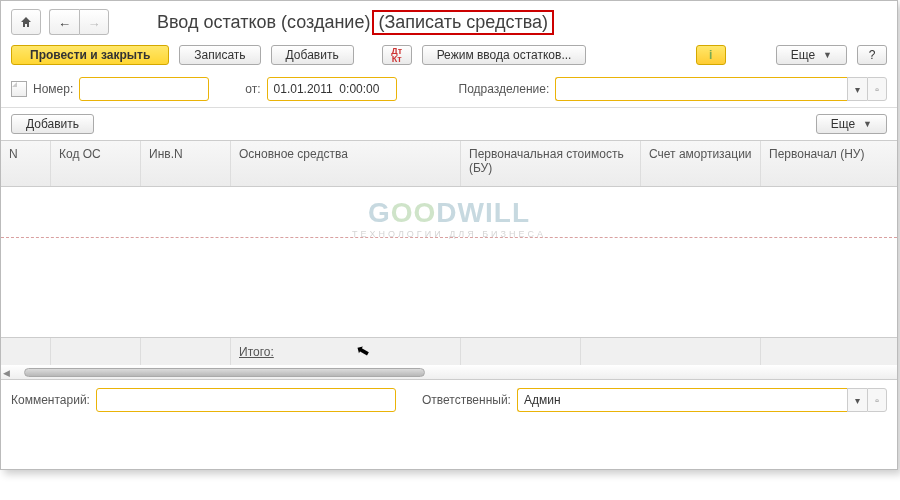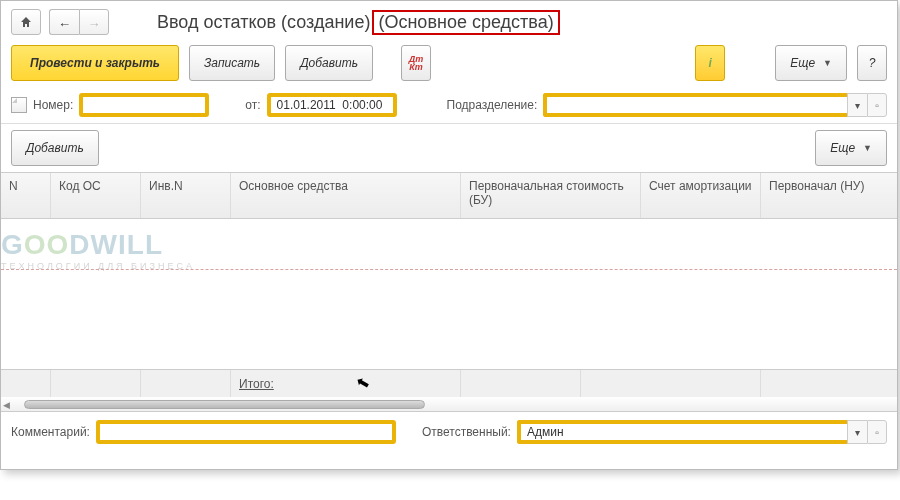--- a/index.html
+++ b/index.html
@@ -63,30 +63,29 @@
   .toolbar {
     display: flex;
     align-items: center;
     padding: 6px 10px;
     gap: 10px;
   }
   .btn {
     border: 1px solid #aaa;
     border-radius: 3px;
     background: linear-gradient(#fff,#eaeaea);
-    height: 36px;
+    height: 20px;
     padding: 0 14px;
     font-size: 12px;
     color: #333;
     cursor: pointer;
     display: flex;
     align-items: center;
     justify-content: center;
     gap: 4px;
-    font-style: italic;
   }
   .btn.primary {
     background: linear-gradient(#ffe76a,#ffd633);
     border-color: #d4a800;
     font-weight: bold;
     padding: 0 18px;
   }
   .btn.icon-only { padding: 0; width: 30px; }
   .btn .chev { font-size: 9px; color:#555; margin-left:4px;}
   .toolbar-spacer { flex: 1; }
@@ -99,21 +98,21 @@
   
   .form-row {
     display: flex;
     align-items: center;
     padding: 6px 10px;
     gap: 6px;
     border-bottom: 1px solid #ddd;
   }
   .form-label { color: #555; white-space: nowrap; }
   .form-input {
-    border: 4px solid #eab308;
+    border: 1px solid #eab308;
     border-radius: 3px;
     height: 24px;
     padding: 0 6px;
     font-size: 12px;
     color: #333;
     background: #fff;
   }
   .input-num { width: 130px; }
   .input-date { width: 130px; }
   .input-sub { flex: 1; }
@@ -176,21 +175,21 @@
     height:150px;
     background:#fff;
     position:relative;
   }
   .redline {
     position:absolute; left:0; right:0; top:50px;
     border-top:1px dashed #d9a0a0;
   }
   .watermark {
     position:absolute; left:0; right:0; top:10px;
-    pointer-events:none;
+    text-align:center; pointer-events:none;
     color:#c7d9e0; font-size:28px; font-weight:bold; letter-spacing:1px;
     font-family: 'Arial Black', Arial, sans-serif;
   }
   .watermark .oo { color:#cfe4c9; }
   .watermark-sub { font-size:9px; color:#d5d5d5; letter-spacing:3px; font-weight:normal; display:block;}
   .tfoot {
     display:flex;
     background:#f0f0f0;
     border-top:1px solid #ccc;
     height:28px;
@@ -241,51 +240,52 @@
     <div class="nav-group">
       <div class="nav-btn">
         <span>←</span>
       </div>
       <div class="nav-btn disabled">
         <span>→</span>
       </div>
     </div>
     <div class="title">
       <span>Ввод остатков (создание)</span>
-      <span class="title-highlight">(Основное средства)</span>
+      <span class="title-highlight">(Записать средства)</span>
     </div>
   </div>
 
   <div class="toolbar">
     <button class="btn primary">Провести и закрыть</button>
     <button class="btn">Записать</button>
     <button class="btn">Добавить</button>
     <div style="width:8px"></div>
     <button class="btn icon-only">
       <span class="dk-icon">Дт<br>Кт</span>
     </button>
+    <button class="btn">Режим ввода остатков...</button>
     <div class="toolbar-spacer"></div>
     <button class="btn icon-only info">
       <span style="font-weight:bold;color:#7a5;">i</span>
     </button>
     <div style="width:30px"></div>
     <button class="btn">
       <span>Еще</span>
       <span class="chev">▼</span>
     </button>
     <button class="btn icon-only">?</button>
   </div>
 
   <div class="form-row">
     <span class="doc-icon"></span>
     <span class="form-label">Номер:</span>
     <input class="form-input input-num" value="" style="">
     <span class="form-label" style="margin-left:30px;">от:</span>
     <input class="form-input input-date" value="01.01.2011  0:00:00" style="">
-    <span class="form-label" style="margin-left:44px;">Подразделение:</span>
+    <span class="form-label" style="margin-left:56px;">Подразделение:</span>
     <div class="lookup-group">
       <input class="form-input input-sub" value="" style="">
       <div class="lookup-btn mid">
           <span>▾</span>
         </div>
       <div class="lookup-btn last">
           <span>▫</span>
         </div>
     </div>
   </div>

